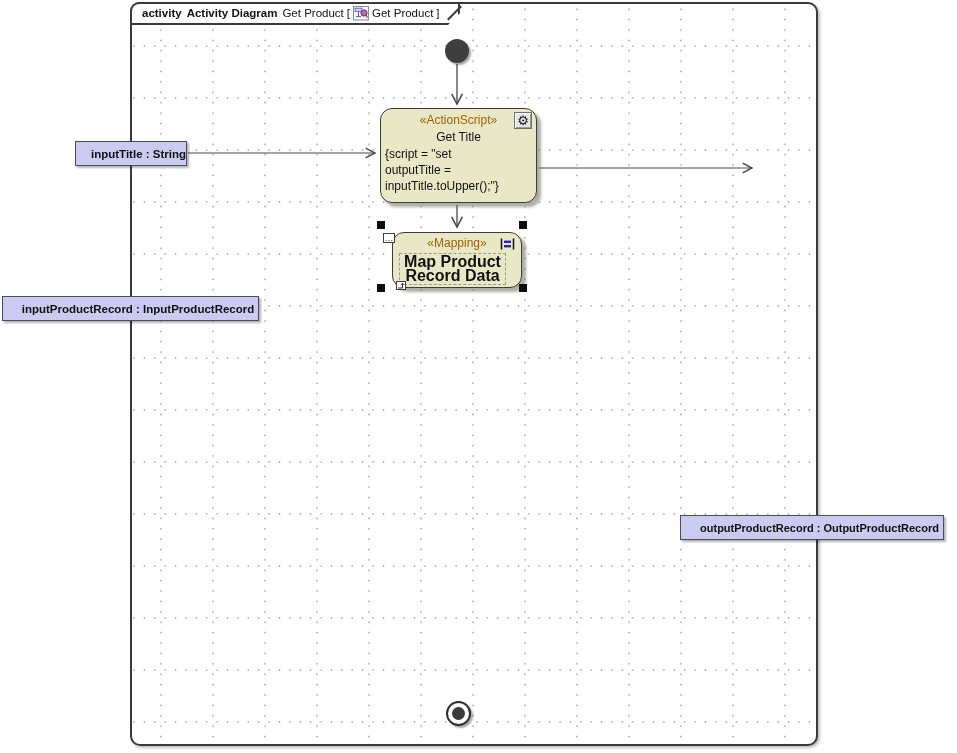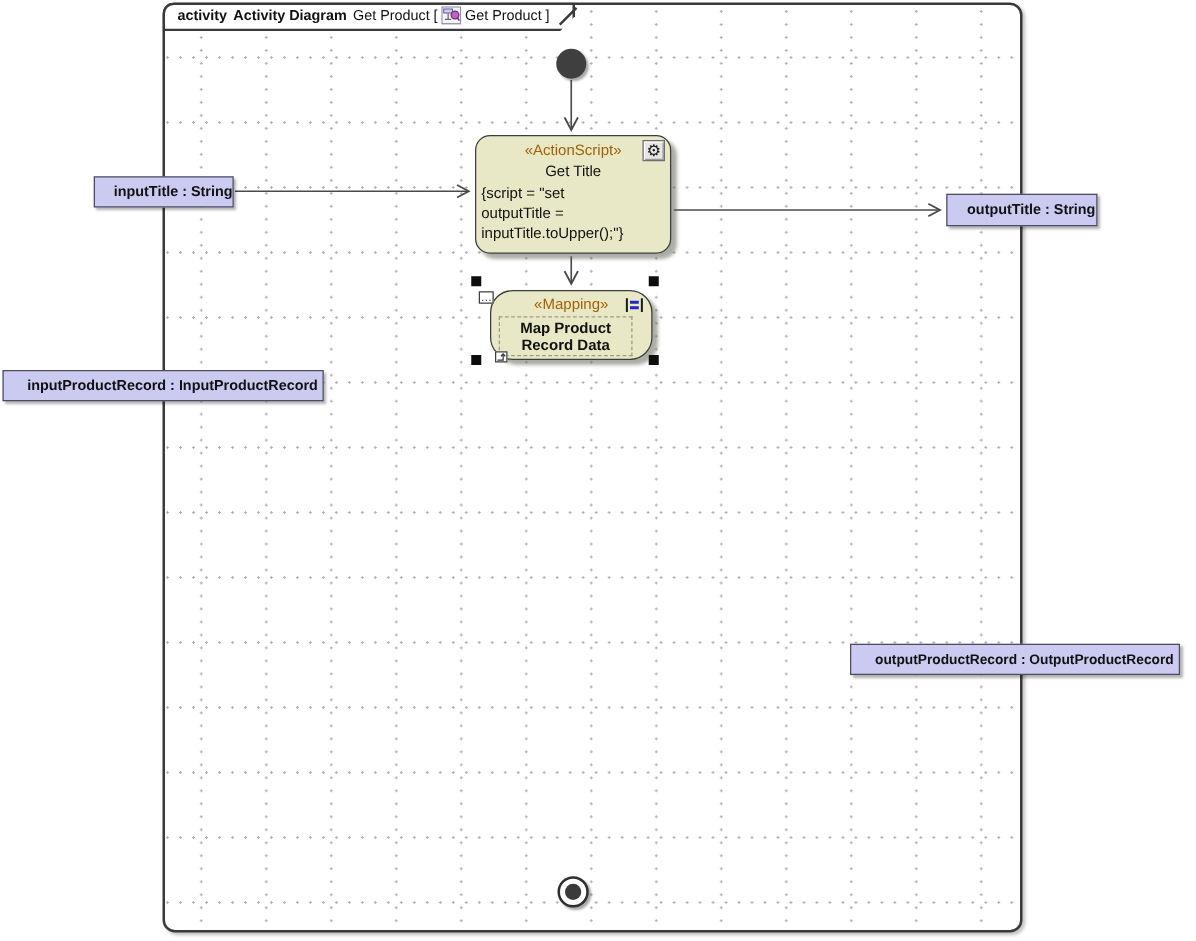--- a/index.html
+++ b/index.html
@@ -62,27 +62,27 @@
     white-space:pre-line; text-align:left;
   }
   .gear-box {
     position:absolute; top:3px; right:4px; width:18px; height:17px;
     background:#e6e6e6; border:1px solid #6f6f6f;
     box-shadow: inset 1px 1px 0 #ffffff, inset -1px -1px 0 #9a9a9a;
     display:flex; align-items:center; justify-content:center;
     font-size:13px; line-height:13px; color:#1c1c1c;
   }
 
-  .mapping-node { left:392px; top:232px; width:130px; height:56px; padding-top:3px;border-radius:18px; }
+  .mapping-node { left:392px; top:232px; width:130px; height:56px; padding-top:3px; }
   .mapping-icon { position:absolute; top:4px; right:5px; }
   .mapping-inner {
     position:absolute; left:6px; top:20px; width:107px; height:32px;
     border:1.4px dashed #9a9a88; background:transparent;
     display:flex; align-items:center; justify-content:center;
-    font-weight:bold; font-size:12px; line-height:14px; text-align:center;
+    font-weight:bold; font-size:16px; line-height:14px; text-align:center;
   }
 
   
   .sel-handle { position:absolute; width:8px; height:8px; background:#0d0d0d; }
   .manip-box {
     position:absolute; background:#ffffff; border:1px solid #3f3f3f;
     display:flex; align-items:center; justify-content:center; overflow:hidden;
   }
   .manip-dots { left:383px; top:233px; width:12px; height:10px;
                 font-size:9px; line-height:6px; color:#333; letter-spacing:0; }
@@ -178,23 +178,20 @@
   <div class="manip-box manip-arrow">
     <svg width="8" height="7" viewBox="0 0 8 7">
       <path d="M1 6 L5.5 6 L5.5 1.5" fill="none" stroke="#333" stroke-width="1"></path>
       <path d="M3.8 3 L5.5 1.2 L7.2 3" fill="none" stroke="#333" stroke-width="1"></path>
     </svg>
   </div>
 
   <div class="param-node p-input-title">
     <span>inputTitle : String</span>
   </div>
-  <div class="param-node p-output-title">
-    <span>outputTitle : String</span>
-  </div>
   <div class="param-node p-output-record">
     <span>outputProductRecord : OutputProductRecord</span>
   </div>
   <div class="param-node p-input-record">
     <span>inputProductRecord : InputProductRecord</span>
   </div>
 
   <div class="final-node">
     <div class="final-node-inner"></div>
   </div>

